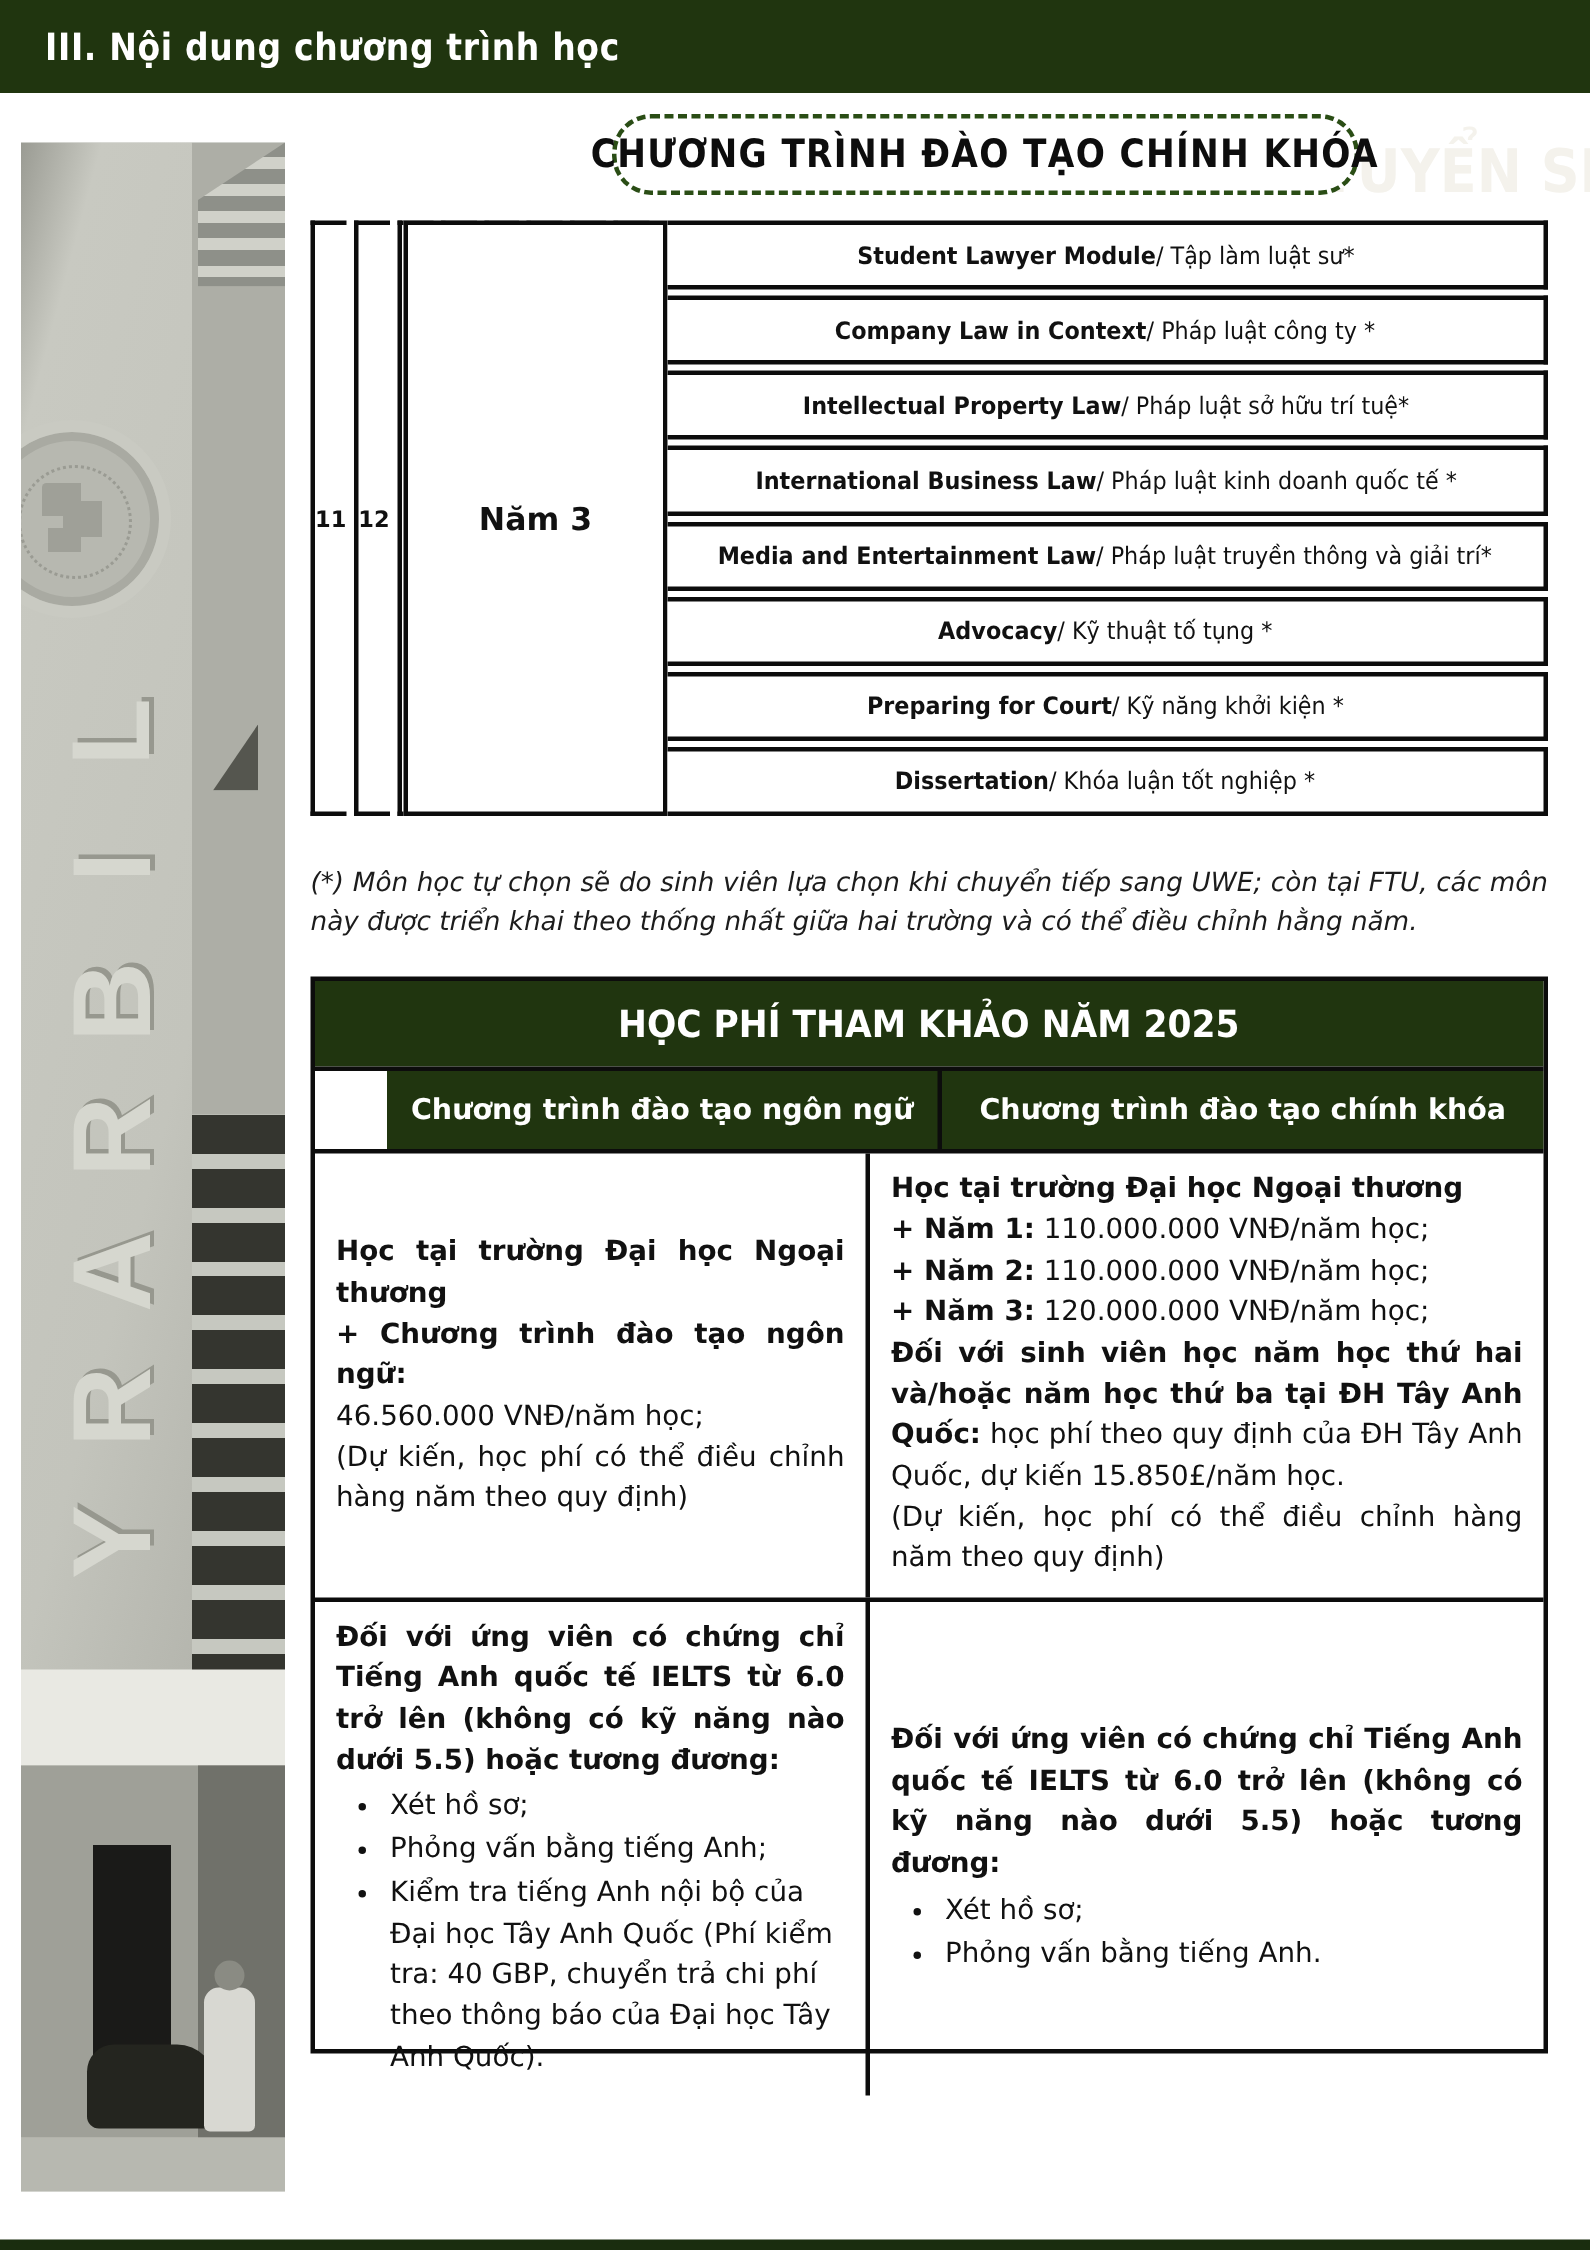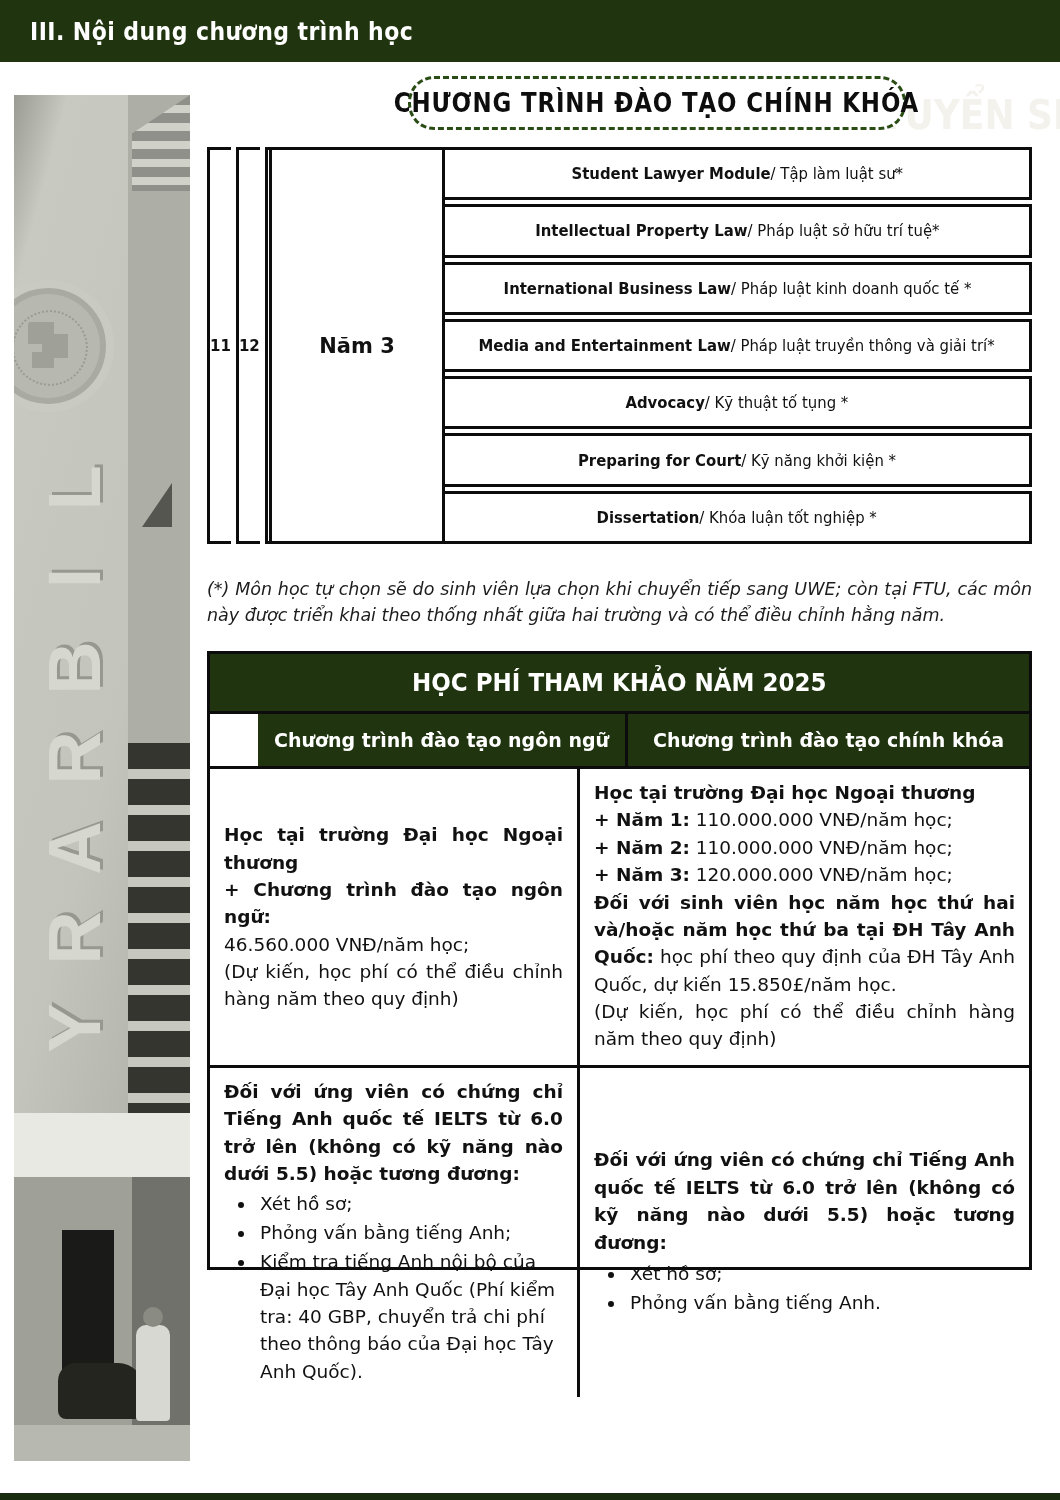--- a/index.html
+++ b/index.html
@@ -70,21 +70,21 @@
   .course-cell{flex:1;border:3px solid #0c0c0c;border-left:none;display:flex;align-items:center;justify-content:center;
     font-size:16px;background:#fff;overflow:hidden;}
   .course-cell .fit{transform:scaleX(.93);white-space:nowrap;}
   .course-cell b{font-weight:bold;}
 
   
   .note{left:207px;top:558px;width:825px;font-style:italic;font-size:17.5px;line-height:1.5;
     text-align:justify;color:#1c1c1c;}
 
   
-  .info-table{left:207px;top:651px;width:825px;height:619px;border:3px solid #0c0c0c;box-sizing:border-box;
+  .info-table{left:207px;top:651px;width:825px;height:718px;border:3px solid #0c0c0c;box-sizing:border-box;
     display:flex;flex-direction:column;background:#fff;}
   .grow{background:#20350f;color:#fff;font-weight:bold;display:flex;align-items:center;justify-content:center;}
   .grow .txt{transform:scaleX(.92);white-space:nowrap;}
   .row-main-head{flex:0 0 57px;font-size:25px;}
   .row-col-heads{flex:0 0 52px;display:flex;border-top:3px solid #0c0c0c;padding-left:48px;}
   .row-col-heads .cell{background:#20350f;color:#fff;font-weight:bold;font-size:19px;
     display:flex;align-items:center;justify-content:center;box-sizing:border-box;}
   .row-col-heads .cell.left{width:370px;border-right:3px solid #0c0c0c;}
   .row-col-heads .cell.right{flex:1;}
   .row-tuition{flex:0 0 296px;display:flex;border-top:3px solid #0c0c0c;}
@@ -155,20 +155,23 @@
       <div class="num-cell">18</div>
     </div>
   <div class="year-col">
     <span>Năm 3</span>
   </div>
   <div class="course-col" id="course-col">
       <div class="course-cell">
         <span class="fit"><b>Student Lawyer Module</b><span>/ Tập làm luật sư*</span></span>
       </div>
       <div class="course-cell">
+        <span class="fit"><b>Company Law in Context</b><span>/ Pháp luật công ty *</span></span>
+      </div>
+      <div class="course-cell">
         <span class="fit"><b>Intellectual Property Law</b><span>/ Pháp luật sở hữu trí tuệ*</span></span>
       </div>
       <div class="course-cell">
         <span class="fit"><b>International Business Law</b><span>/ Pháp luật kinh doanh quốc tế *</span></span>
       </div>
       <div class="course-cell">
         <span class="fit"><b>Media and Entertainment Law</b><span>/ Pháp luật truyền thông và giải trí*</span></span>
       </div>
       <div class="course-cell">
         <span class="fit"><b>Advocacy</b><span>/ Kỹ thuật tố tụng *</span></span>

